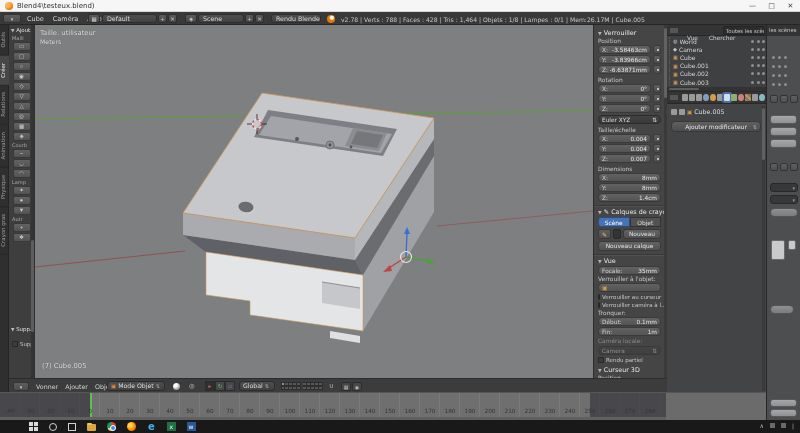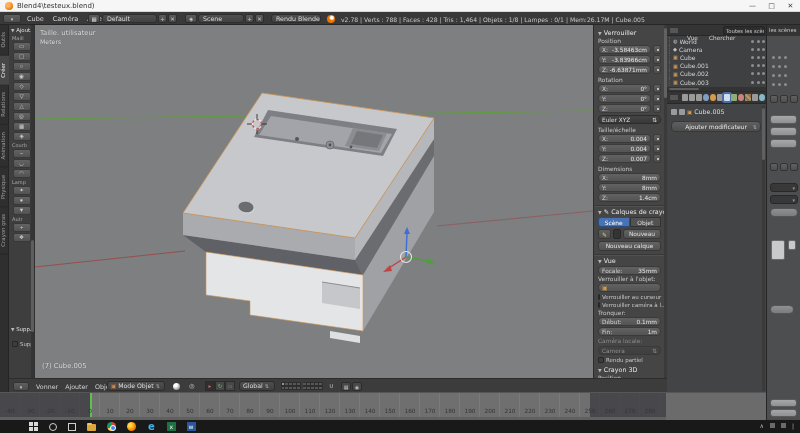--- a/index.html
+++ b/index.html
@@ -530,21 +530,21 @@
       </div>
     <div class="slbl dim" style="margin-top:2px">Caméra locale:</div>
     <div class="dropf dim">
         <span>Camera</span>
         <span class="ud">⇅</span>
       </div>
     <div class="chkrow">
         <span class="chk"></span>
         <span class="chklbl">Rendu partiel</span>
       </div>
-    <div class="phdr" style="margin-top:3px"><span class="tri">▼</span> <span>Crayon 3D</span></div>
+    <div class="phdr" style="margin-top:3px"><span class="tri">▼</span> <span>Curseur 3D</span></div>
     <div class="slbl">Position</div>
 
     <div id="npscroll">
         <div id="npthumb"></div>
       </div>
   </div>
 
   <div id="outliner">
     <div class="ohdr">
       <span class="oicon"></span>

